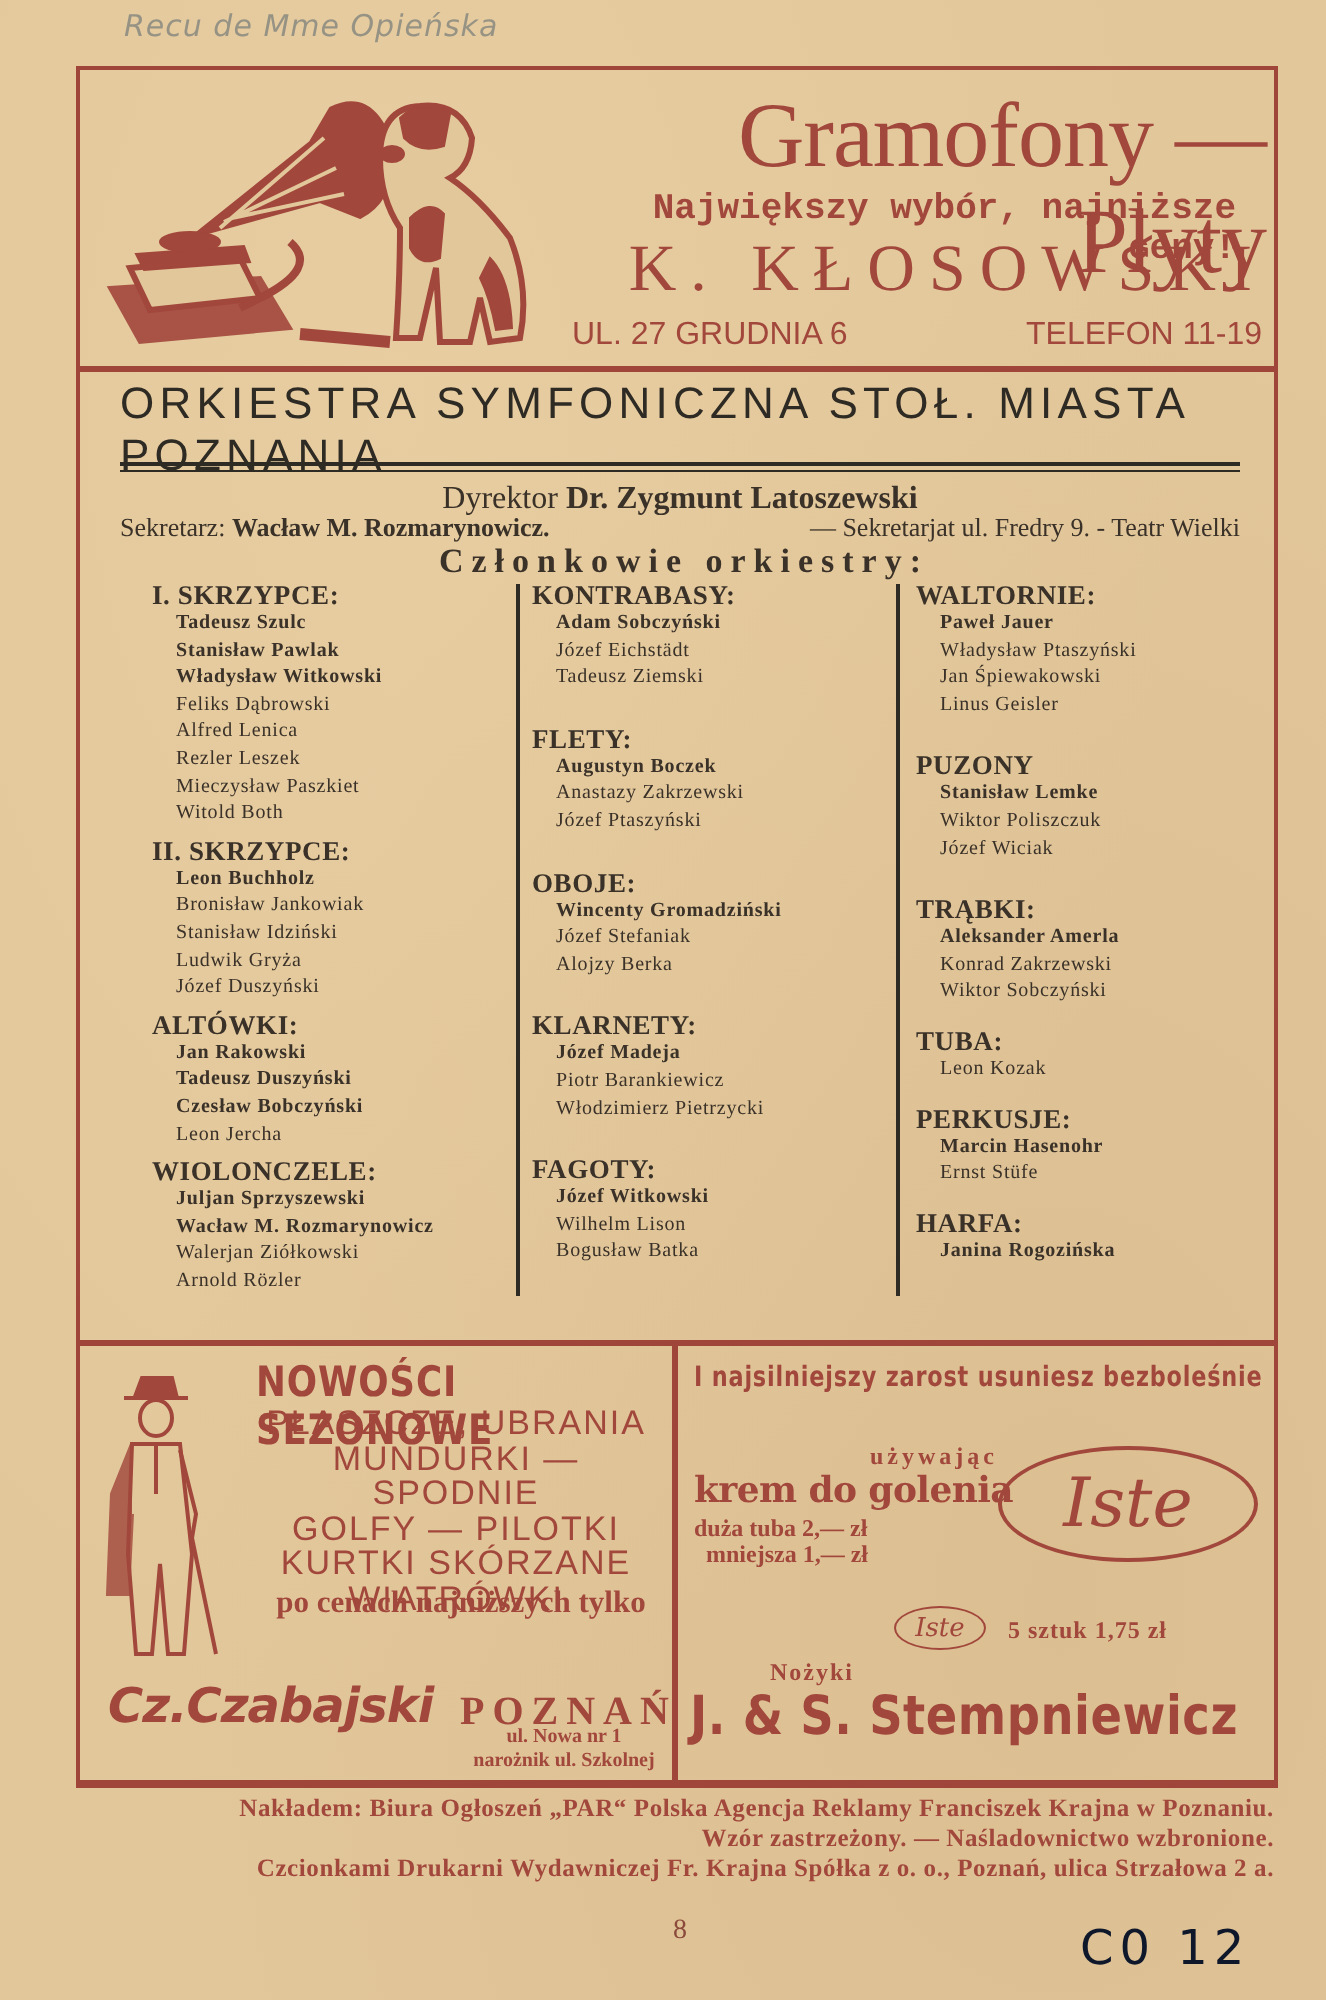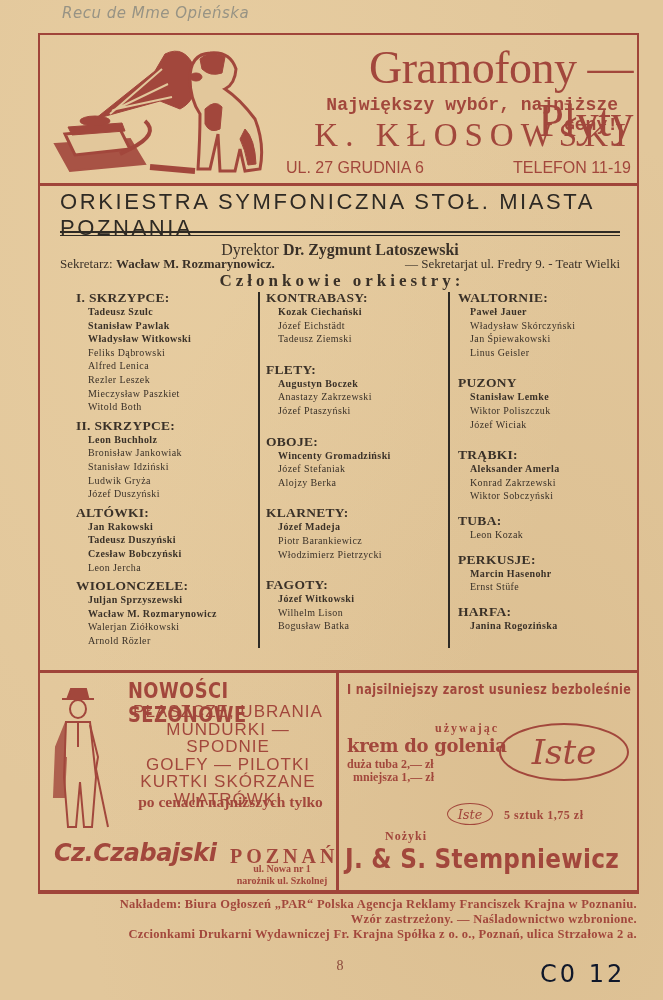--- a/index.html
+++ b/index.html
@@ -257,21 +257,21 @@
     <div class="gap-sm"></div>
     <div class="section-h">WIOLONCZELE:</div>
     <div class="member lead">Juljan Sprzyszewski</div>
     <div class="member lead">Wacław M. Rozmarynowicz</div>
     <div class="member">Walerjan Ziółkowski</div>
     <div class="member">Arnold Rözler</div>
   </div>
 
   <div class="col col2">
     <div class="section-h">KONTRABASY:</div>
-    <div class="member lead">Kozak Ciechański</div>
+    <div class="member lead">Adam Sobczyński</div>
     <div class="member">Józef Eichstädt</div>
     <div class="member">Tadeusz Ziemski</div>
     <div class="gap"></div>
     <div class="section-h">FLETY:</div>
     <div class="member lead">Augustyn Boczek</div>
     <div class="member">Anastazy Zakrzewski</div>
     <div class="member">Józef Ptaszyński</div>
     <div class="gap"></div>
     <div class="section-h">OBOJE:</div>
     <div class="member lead">Wincenty Gromadziński</div>
@@ -285,21 +285,21 @@
     <div class="gap"></div>
     <div class="section-h">FAGOTY:</div>
     <div class="member lead">Józef Witkowski</div>
     <div class="member">Wilhelm Lison</div>
     <div class="member">Bogusław Batka</div>
   </div>
 
   <div class="col col3">
     <div class="section-h">WALTORNIE:</div>
     <div class="member lead">Paweł Jauer</div>
-    <div class="member">Władysław Skórczyński</div>
+    <div class="member">Władysław Ptaszyński</div>
     <div class="member">Jan Śpiewakowski</div>
     <div class="member">Linus Geisler</div>
     <div class="gap"></div>
     <div class="section-h">PUZONY</div>
     <div class="member lead">Stanisław Lemke</div>
     <div class="member">Wiktor Poliszczuk</div>
     <div class="member">Józef Wiciak</div>
     <div class="gap"></div>
     <div class="section-h">TRĄBKI:</div>
     <div class="member lead">Aleksander Amerla</div>

